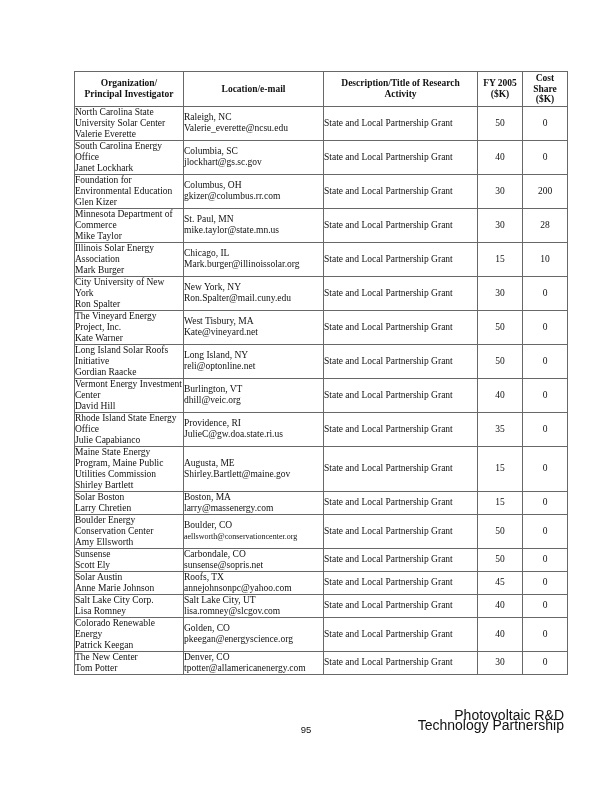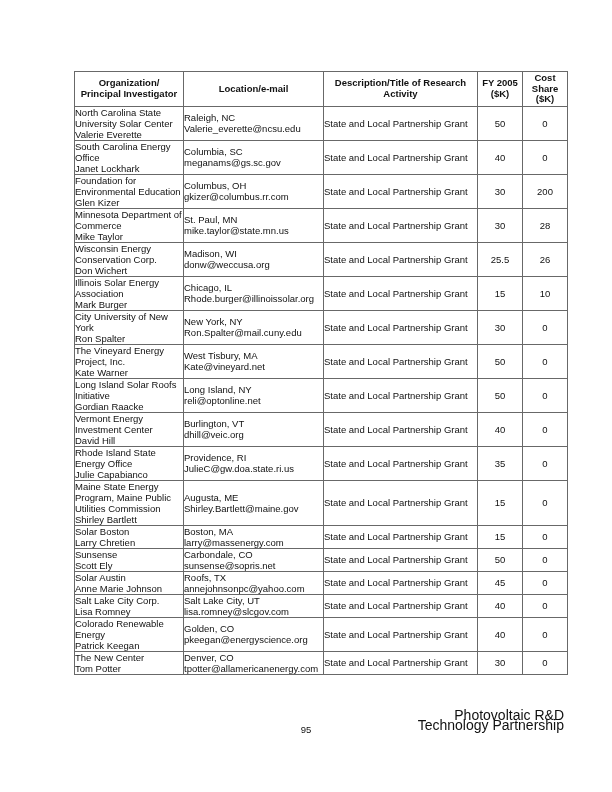--- a/index.html
+++ b/index.html
@@ -12,20 +12,21 @@
     color: #111111;
     overflow: hidden;
   }
   .report-table {
     position: absolute;
     left: 74px;
     top: 71px;
     width: 493px;
     border-collapse: collapse;
     table-layout: fixed;
+    font-family: Liberation Serif, serif;
   }
   .report-table th, .report-table td {
     border: 1px solid #686868;
     font-size: 9.5px;
     line-height: 11px;
     padding: 0;
     background: #ffffff;
   }
   .report-table th {
     font-weight: bold;
@@ -121,21 +122,21 @@
           <td class="cell-num">50</td>
           <td class="cell-num">0</td>
         </tr>
         <tr>
           <td class="cell-org">
             <div>South Carolina Energy Office</div>
             <div>Janet Lockhark</div>
           </td>
           <td class="cell-loc">
             <div>Columbia, SC</div>
-            <div class="email">meganams@gs.sc.gov</div>
+            <div class="email">jlockhart@gs.sc.gov</div>
           </td>
           <td class="cell-desc">State and Local Partnership Grant</td>
           <td class="cell-num">40</td>
           <td class="cell-num">0</td>
         </tr>
         <tr>
           <td class="cell-org">
             <div>Foundation for Environmental Education</div>
             <div>Glen Kizer</div>
           </td>
@@ -155,39 +156,26 @@
           <td class="cell-loc">
             <div>St. Paul, MN</div>
             <div class="email">mike.taylor@state.mn.us</div>
           </td>
           <td class="cell-desc">State and Local Partnership Grant</td>
           <td class="cell-num">30</td>
           <td class="cell-num">28</td>
         </tr>
         <tr>
           <td class="cell-org">
-            <div>Wisconsin Energy Conservation Corp.</div>
-            <div>Don Wichert</div>
-          </td>
-          <td class="cell-loc">
-            <div>Madison, WI</div>
-            <div class="email">donw@weccusa.org</div>
-          </td>
-          <td class="cell-desc">State and Local Partnership Grant</td>
-          <td class="cell-num">25.5</td>
-          <td class="cell-num">26</td>
-        </tr>
-        <tr>
-          <td class="cell-org">
             <div>Illinois Solar Energy Association</div>
             <div>Mark Burger</div>
           </td>
           <td class="cell-loc">
             <div>Chicago, IL</div>
-            <div class="email">Rhode.burger@illinoissolar.org</div>
+            <div class="email">Mark.burger@illinoissolar.org</div>
           </td>
           <td class="cell-desc">State and Local Partnership Grant</td>
           <td class="cell-num">15</td>
           <td class="cell-num">10</td>
         </tr>
         <tr>
           <td class="cell-org">
             <div>City University of New York</div>
             <div>Ron Spalter</div>
           </td>
@@ -268,20 +256,33 @@
           <td class="cell-org">
             <div>Solar Boston</div>
             <div>Larry Chretien</div>
           </td>
           <td class="cell-loc">
             <div>Boston, MA</div>
             <div class="email">larry@massenergy.com</div>
           </td>
           <td class="cell-desc">State and Local Partnership Grant</td>
           <td class="cell-num">15</td>
+          <td class="cell-num">0</td>
+        </tr>
+        <tr>
+          <td class="cell-org">
+            <div>Boulder Energy Conservation Center</div>
+            <div>Amy Ellsworth</div>
+          </td>
+          <td class="cell-loc">
+            <div>Boulder, CO</div>
+            <div class="email small">aellsworth@conservationcenter.org</div>
+          </td>
+          <td class="cell-desc">State and Local Partnership Grant</td>
+          <td class="cell-num">50</td>
           <td class="cell-num">0</td>
         </tr>
         <tr>
           <td class="cell-org">
             <div>Sunsense</div>
             <div>Scott Ely</div>
           </td>
           <td class="cell-loc">
             <div>Carbondale, CO</div>
             <div class="email">sunsense@sopris.net</div>

